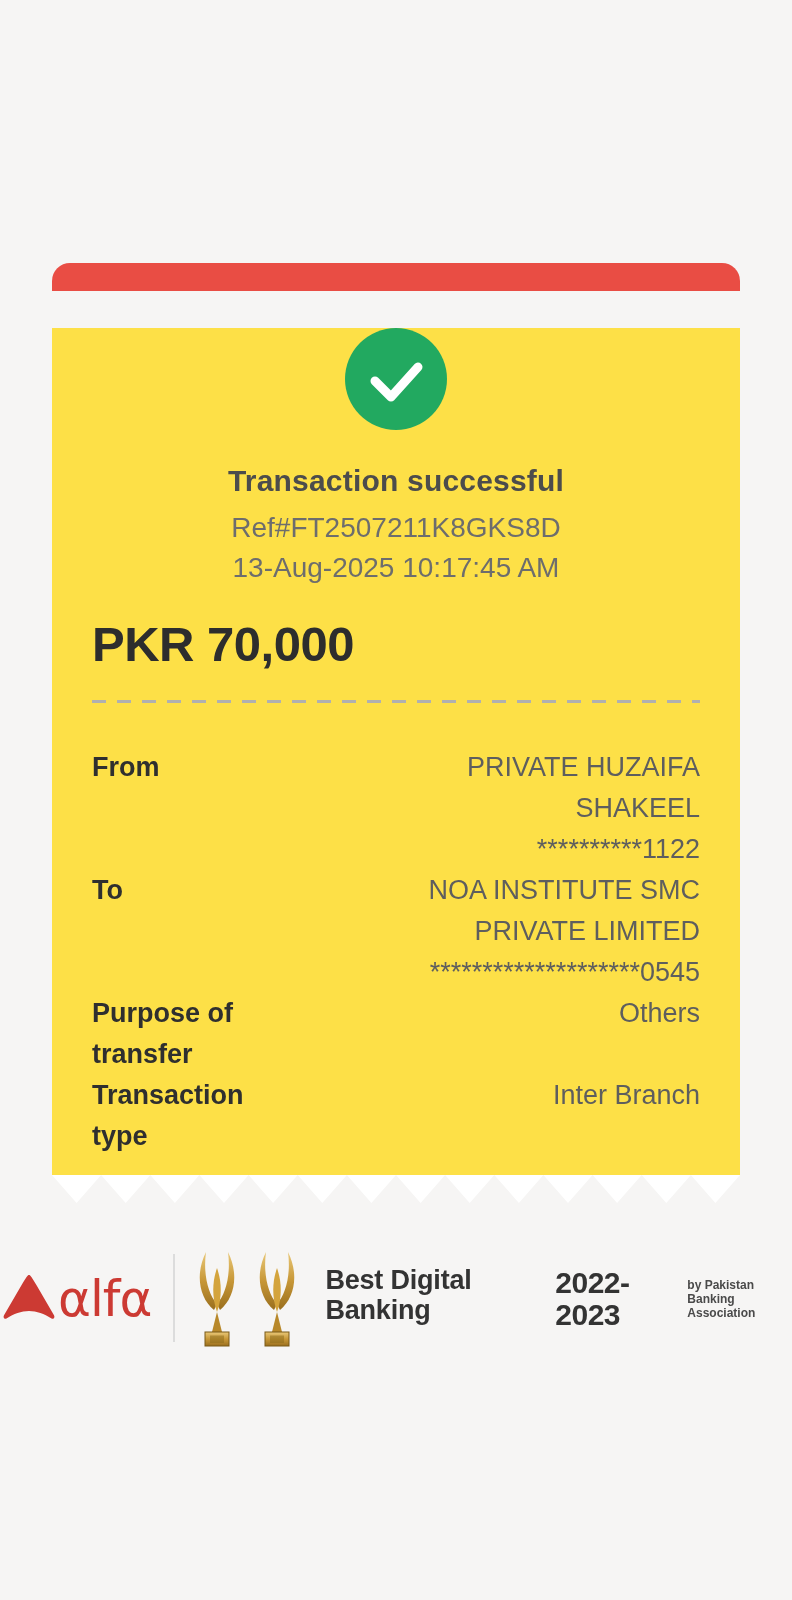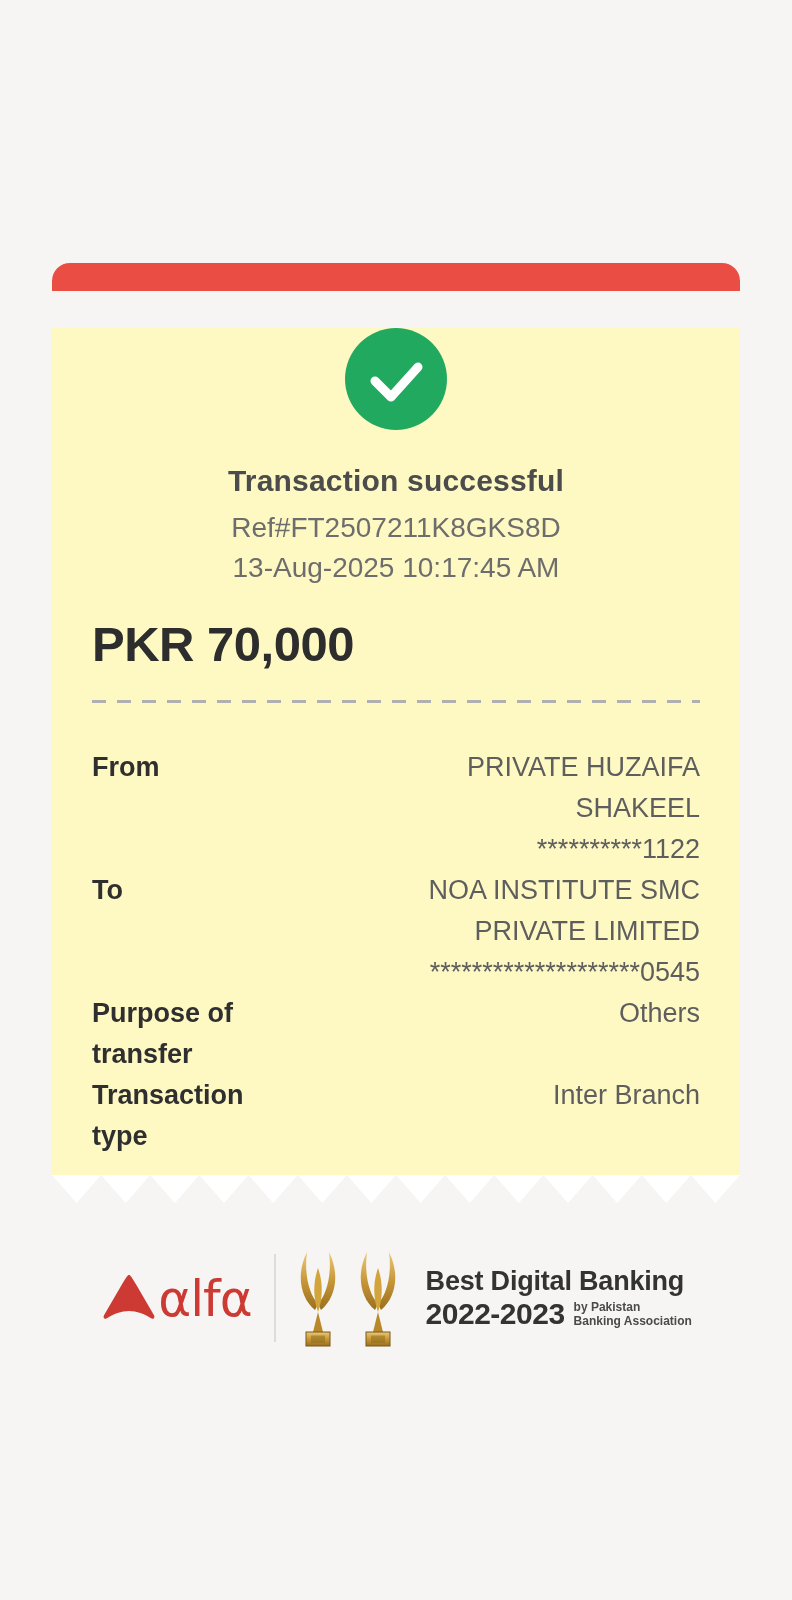--- a/index.html
+++ b/index.html
@@ -13,21 +13,21 @@
   .receipt-card{
     position:absolute;
     left:52px; top:263px; width:688px;
   }
   .card-top-bar{
     height:28px;
     background:#e94d44;
     border-radius:18px 18px 0 0;
   }
   .card-body{
-    background:#fef9c3;
+    background:#fde047;
     padding:0 40px 18px 40px;
   }
   .check-circle{
     width:102px;height:102px;border-radius:50%;
     background:#22a960;
     margin:37px auto 0 auto;
     display:flex;align-items:center;justify-content:center;
   }
   .txn-title{
     margin-top:33px;
@@ -90,21 +90,21 @@
     font-family:"DejaVu Sans", sans-serif;
     font-size:50px;font-weight:500;color:#cc3a33;
     line-height:0.85;letter-spacing:-1px;
     margin-top:2px;
   }
   .v-divider{
     width:2px;height:88px;background:#dcdcdc;flex:none;
   }
   .trophies{display:flex;gap:12px;align-items:flex-end;}
   .award-text{
-    display:flex;flex-direction:column;justify-content:center;
+    display:flex;flex-direction:row;justify-content:center;
     margin-left:6px;
   }
   .award-title{
     font-size:27px;font-weight:800;color:#333333;line-height:30px;
     letter-spacing:-0.2px;
   }
   .award-sub{
     display:flex;align-items:center;margin-top:2px;
   }
   .award-years{

